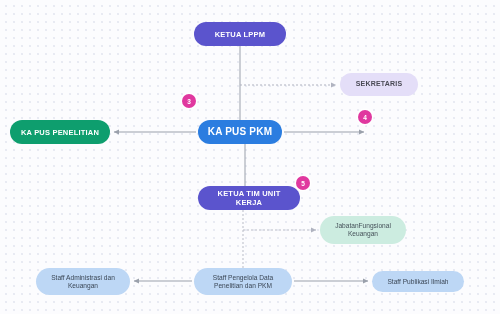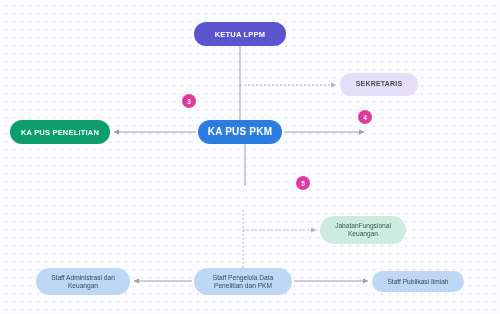--- a/index.html
+++ b/index.html
@@ -142,20 +142,23 @@
 
   <div class="node n-green" style="left:10px; top:120px; width:100px; height:24px;">
     <span>KA PUS PENELITIAN</span>
   </div>
 
   <div class="node n-blue" style="left:198px; top:120px; width:84px; height:24px;">
     <span>KA PUS PKM</span>
   </div>
 
 
+  <div class="node n-purple" style="left:198px; top:186px; width:102px; height:24px;">
+    <span>KETUA TIM UNIT KERJA</span>
+  </div>
 
   <div class="node n-mint" style="left:320px; top:216px; width:86px; height:28px;">
     <span>
       <span>JabatanFungsional</span>
       <span>Keuangan</span>
     </span>
   </div>
 
   <div class="node n-lightblue" style="left:36px; top:268px; width:94px; height:27px;">
     <span>

